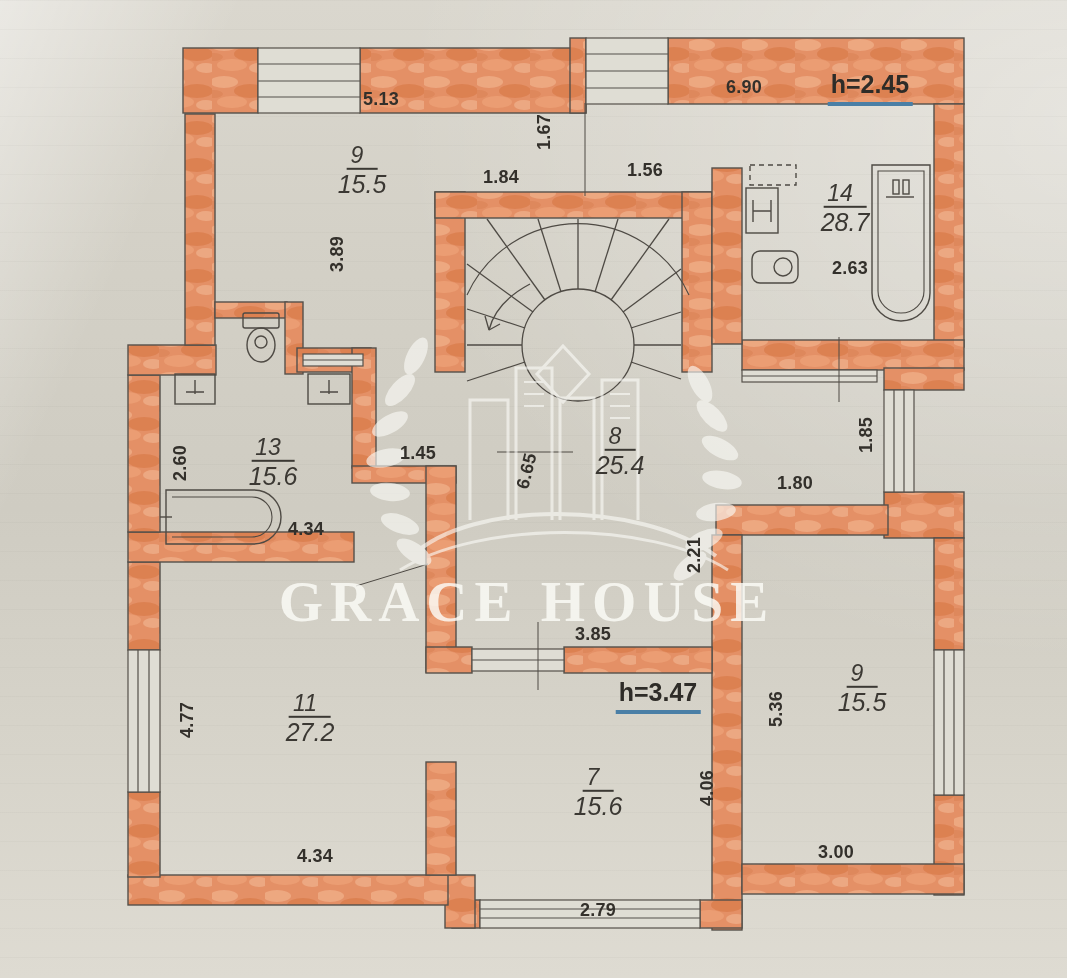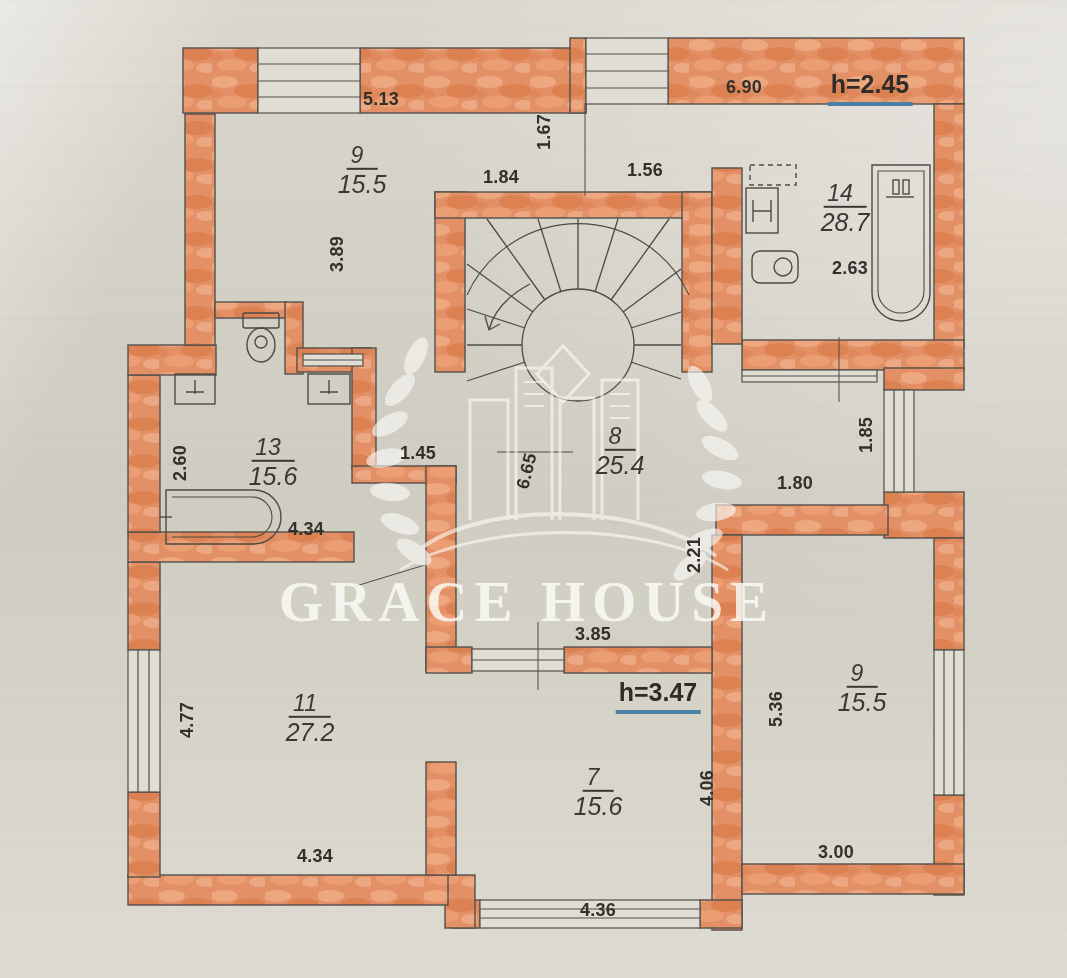--- a/index.html
+++ b/index.html
@@ -281,16 +281,16 @@
   <div class="dim tilt" style="left:527px;top:471px">6.65</div>
   <div class="dim v" style="left:866px;top:435px">1.85</div>
   <div class="dim" style="left:795px;top:483px">1.80</div>
   <div class="dim v" style="left:694px;top:555px">2.21</div>
   <div class="dim v" style="left:187px;top:720px">4.77</div>
   <div class="dim" style="left:315px;top:856px">4.34</div>
   <div class="dim" style="left:593px;top:634px">3.85</div>
   <div class="hnote" style="left:658px;top:696px">h=3.47</div>
   <div class="dim v" style="left:776px;top:709px">5.36</div>
   <div class="dim v" style="left:707px;top:788px">4.06</div>
-  <div class="dim" style="left:598px;top:910px">4.36</div>
+  <div class="dim" style="left:598px;top:910px">2.79</div>
   <div class="dim" style="left:836px;top:852px">3.00</div>
 
 </div>
 
 </body></html>

